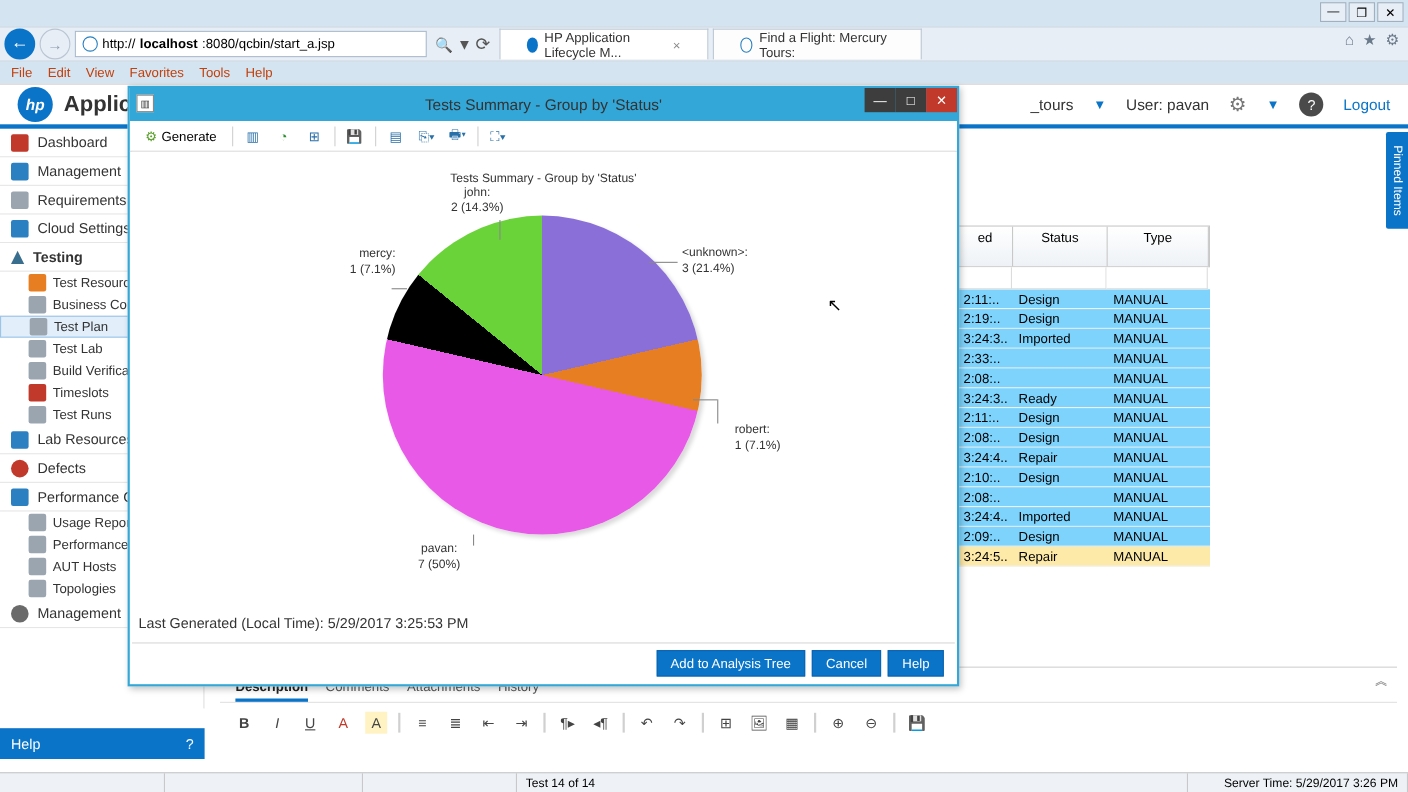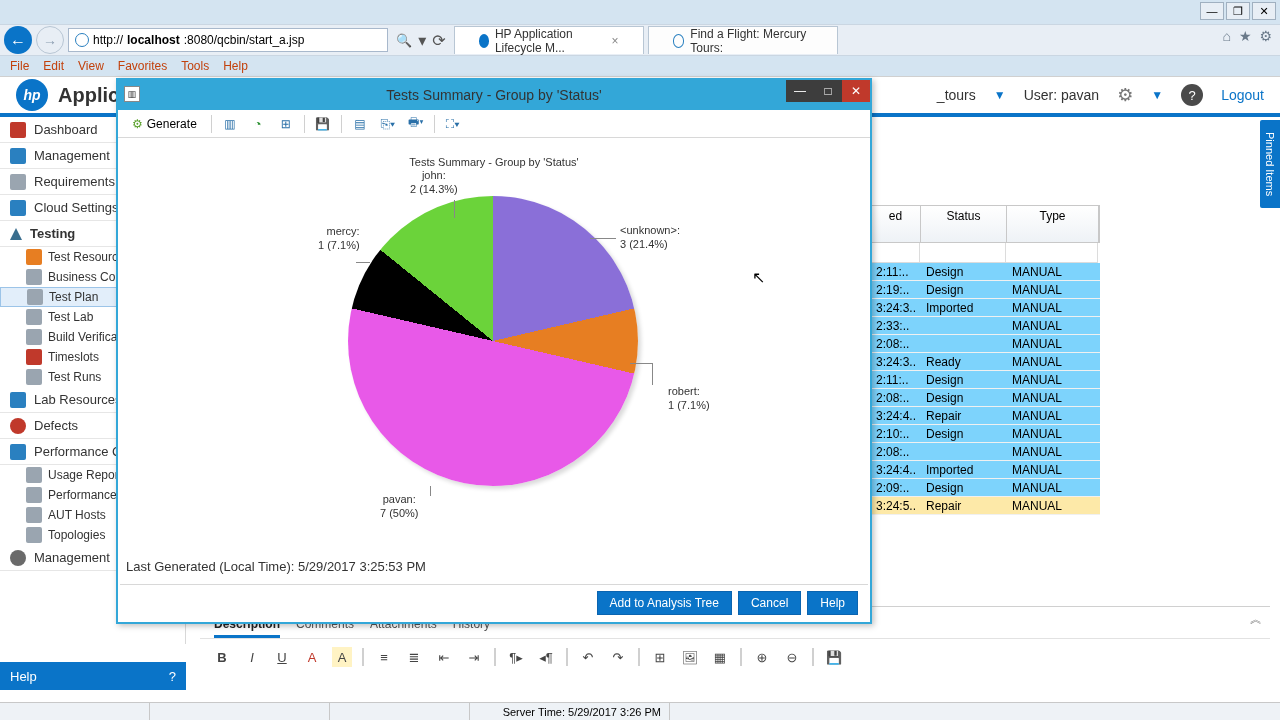--- a/index.html
+++ b/index.html
@@ -386,20 +386,21 @@
     </div>
   </div>
 </div>
 
 <div class="pinned">Pinned Items</div>
 
 <div class="status">
   <div class="cell" style="width:150px;"></div>
   <div class="cell" style="width:180px;"></div>
   <div class="cell" style="width:140px;"></div>
+  <div class="cell" style="flex:1;">Test 14 of 14</div>
   <div class="cell" style="width:200px;justify-content:flex-end;">Server Time: 5/29/2017 3:26 PM</div>
 </div>
 
 <div class="dlg">
   <div class="dlg-title">
     <span class="ticon">▥</span>
     <span>Tests Summary - Group by 'Status'</span>
     <div class="dlg-wbtns">
       <span class="min">—</span>
       <span class="max">□</span>

